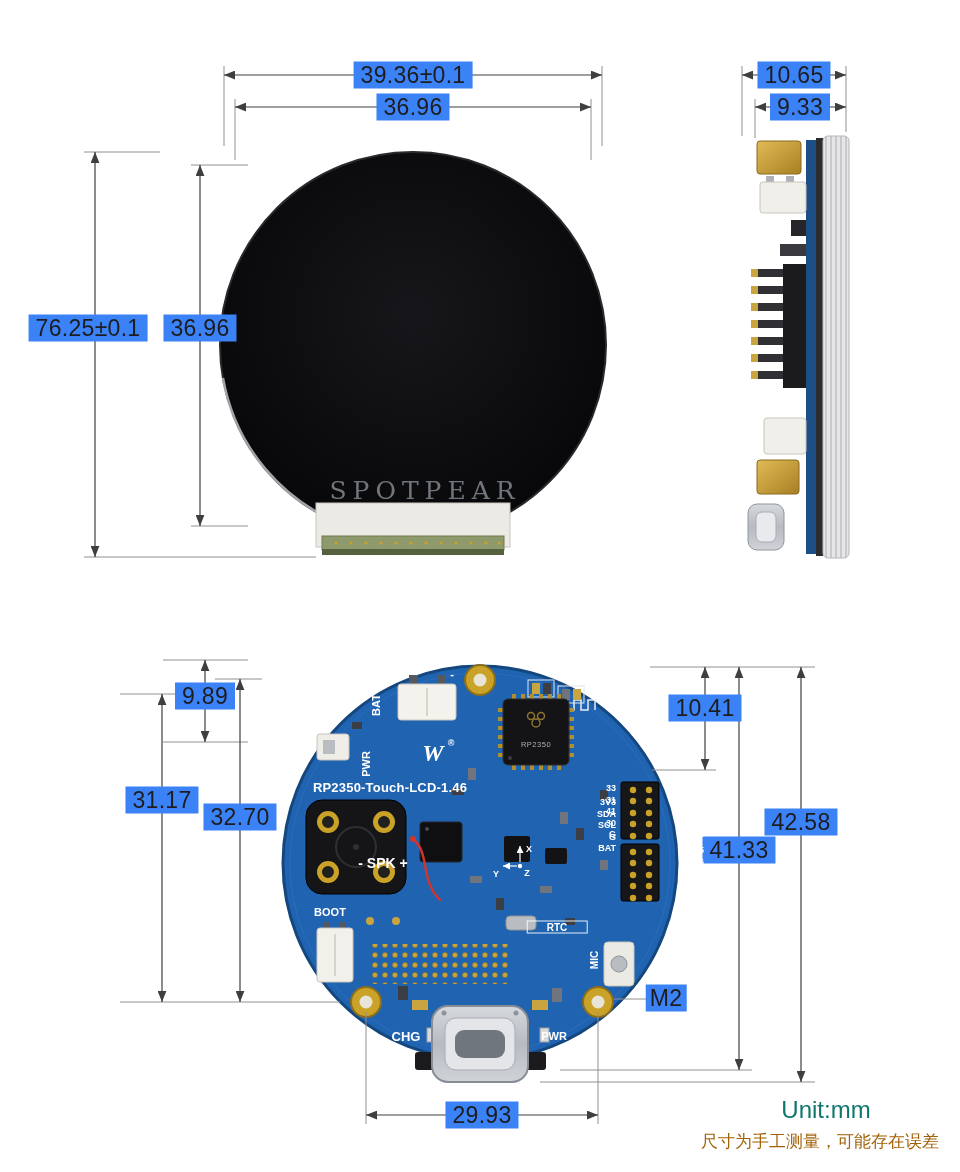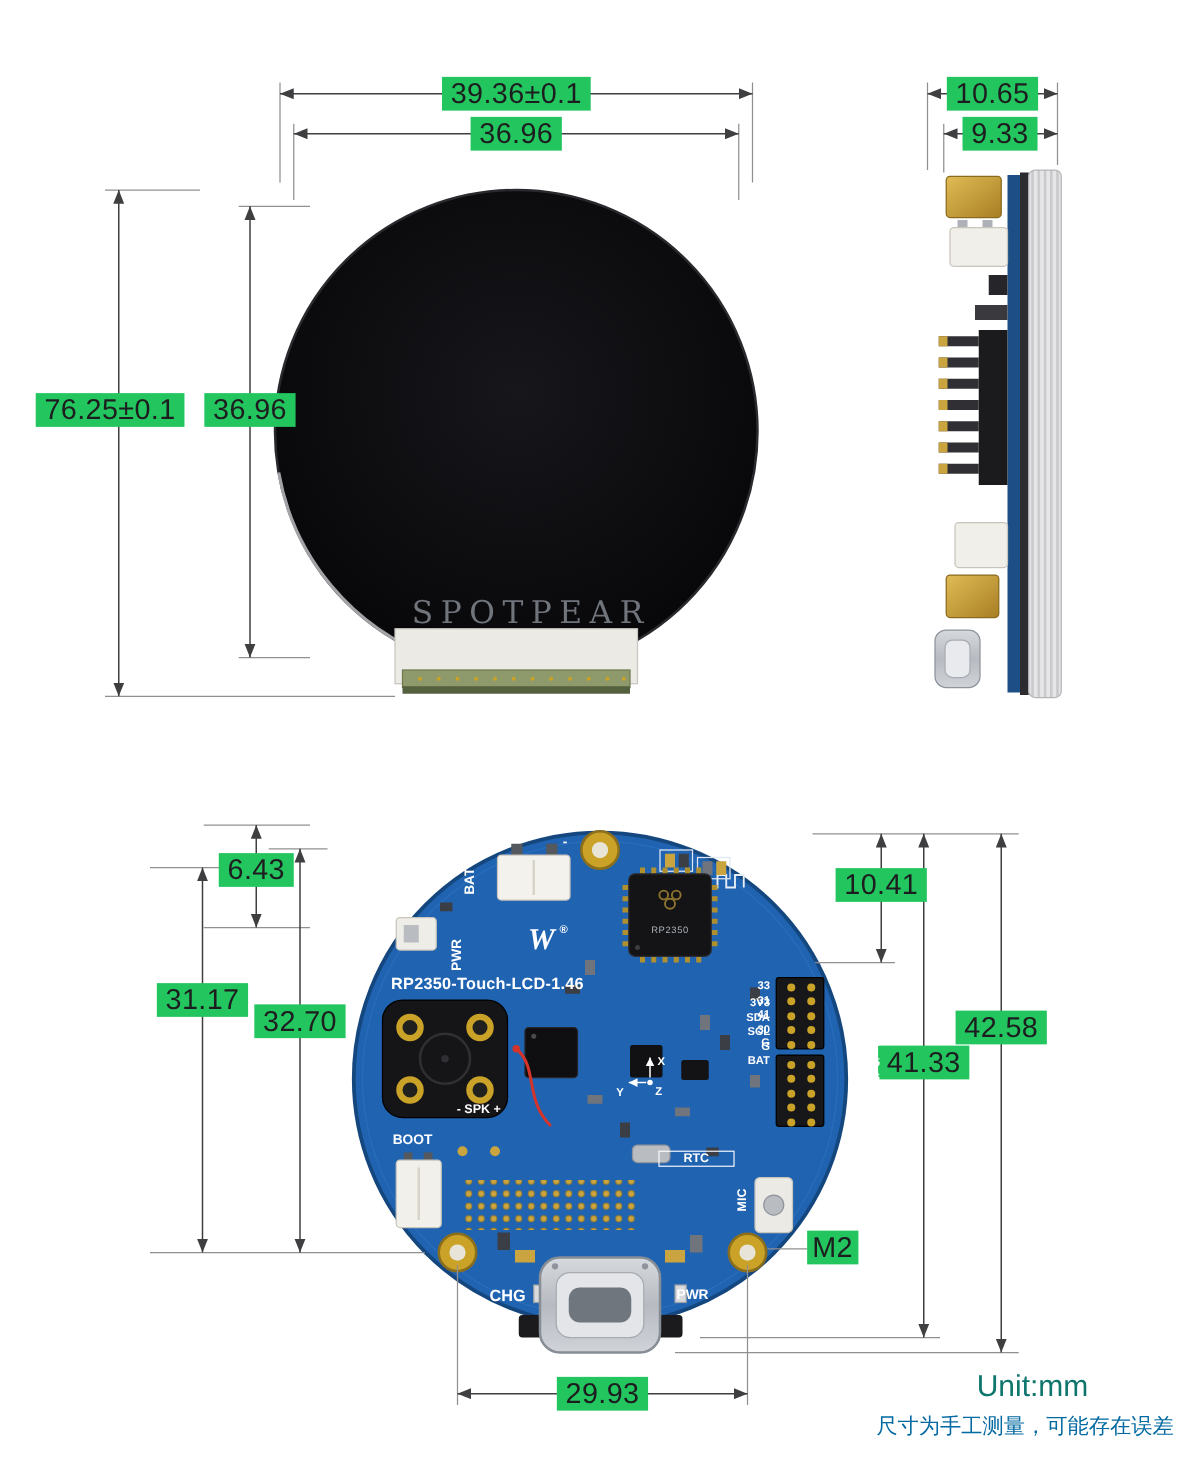--- a/index.html
+++ b/index.html
@@ -7,21 +7,21 @@
   body {
     position:relative;
     background:#ffffff;
     font-family:"Liberation Sans", sans-serif;
     overflow:hidden;
   }
   svg.layer { position:absolute; left:0; top:0; }
   .dim-label {
     position:absolute;
     transform:translate(-50%,-50%);
-    background:#22c55e;
+    background:#3b82f6;
     padding:0 7px;
     font-size:23px;
     color:#1d1d1f;
     letter-spacing:.3px;
     white-space:nowrap;
   }
   .silk {
     position:absolute;
     color:#ffffff;
     font-weight:bold;
@@ -54,21 +54,21 @@
     position:absolute;
     transform:translate(-50%,-50%);
     font-size:24px;
     color:#0f766e;
     text-align:right;
   }
   .disclaimer {
     position:absolute;
     transform:translate(-50%,-50%);
     font-size:17px;
-    color:#0369a1;
+    color:#a16207;
     white-space:nowrap;
   }
   .rtc-box { border:1px solid rgba(255,255,255,.9); padding:0 19px; }
 </style>
 </head>
 <body>
 
 <svg class="layer" width="960" height="1172" viewBox="0 0 960 1172">
   <defs>
     <marker id="arr" viewBox="0 0 10 8" refX="10" refY="4" markerWidth="11" markerHeight="9" markerUnits="userSpaceOnUse" orient="auto-start-reverse">
@@ -394,39 +394,39 @@
 
 <span class="dim-label" style="left:413px; top:75px">39.36±0.1</span>
 <span class="dim-label" style="left:413px; top:107px">36.96</span>
 <span class="dim-label" style="left:88px;  top:328px">76.25±0.1</span>
 <span class="dim-label" style="left:200px; top:328px">36.96</span>
 <div class="watermark" style="left:413px; top:490px">SPOTPEAR</div>
 
 <span class="dim-label" style="left:794px; top:75px">10.65</span>
 <span class="dim-label" style="left:800px; top:107px">9.33</span>
 
-<span class="dim-label" style="left:205px; top:696px">6.43</span>
+<span class="dim-label" style="left:205px; top:696px">9.89</span>
 <span class="dim-label" style="left:162px; top:800px">31.17</span>
 <span class="dim-label" style="left:240px; top:817px">32.70</span>
 <span class="dim-label" style="left:705px; top:708px">10.41</span>
 <span class="dim-label" style="left:739px; top:850px">41.33</span>
 <span class="dim-label" style="left:801px; top:822px">42.58</span>
 <span class="dim-label" style="left:482px; top:1115px">29.93</span>
 <span class="dim-label" style="left:666px; top:998px; padding:0 4px">M2</span>
 
 <span class="silk" style="left:390px; top:787px; font-size:13px; letter-spacing:.2px">RP2350-Touch-LCD-1.46</span>
 <span class="silk vsilk" style="left:376px; top:705px; font-size:11px">BAT</span>
 <span class="silk" style="left:396px; top:674px; font-size:11px">+</span>
 <span class="silk" style="left:452px; top:674px; font-size:11px">-</span>
 <span class="silk vsilk" style="left:366px; top:764px; font-size:11px">PWR</span>
 <span class="silk" style="left:433px; top:753px; font-size:24px; font-style:italic; font-family:'Liberation Serif', serif">W</span>
 <span class="silk" style="left:451px; top:743px; font-size:9px">®</span>
 <span class="silk" style="left:536px; top:744px; font-size:7.5px; font-weight:normal; color:#aab0b8; letter-spacing:.5px">RP2350</span>
 <span class="silk" style="left:330px; top:912px; font-size:11px">BOOT</span>
-<span class="silk" style="left:383px; top:888px; font-size:10px">- SPK +</span>
+<span class="silk" style="left:383px; top:863px; font-size:14px">- SPK +</span>
 <span class="silk rtc-box" style="left:557px; top:927px; font-size:10px">RTC</span>
 <span class="silk vsilk" style="left:594px; top:960px; font-size:10px">MIC</span>
 <span class="silk" style="left:406px; top:1036px; font-size:13px">CHG</span>
 <span class="silk" style="left:554px; top:1036px; font-size:11px">PWR</span>
 
 <span class="silk" style="left:529px; top:849px; font-size:9px">X</span>
 <span class="silk" style="left:496px; top:874px; font-size:9px">Y</span>
 <span class="silk" style="left:527px; top:873px; font-size:9px">Z</span>
 
 <div class="pin-col" style="left:560px; top:783px; width:56px; text-align:right">33

